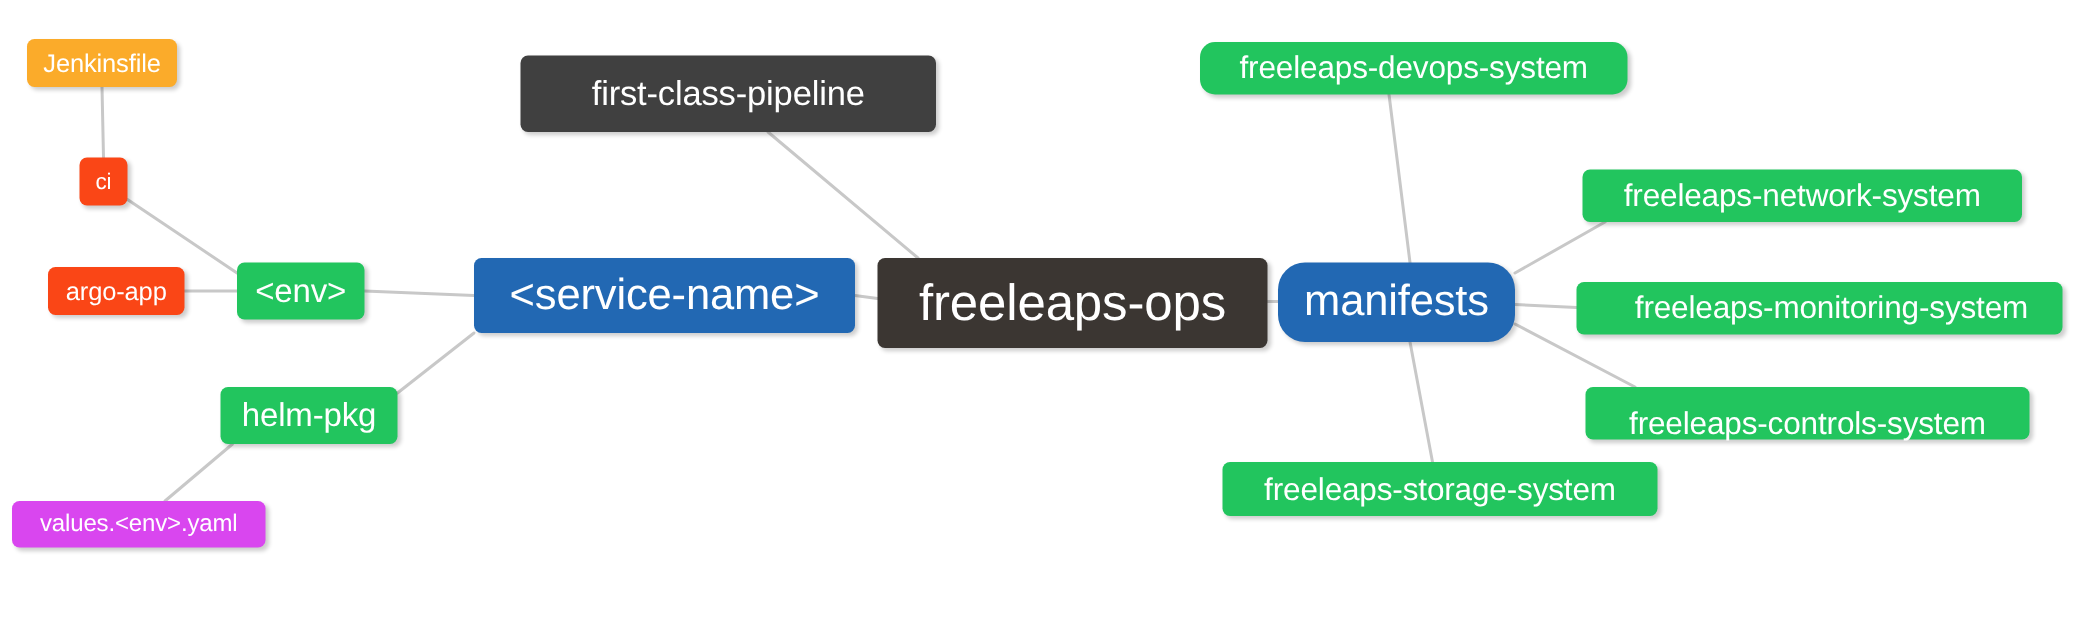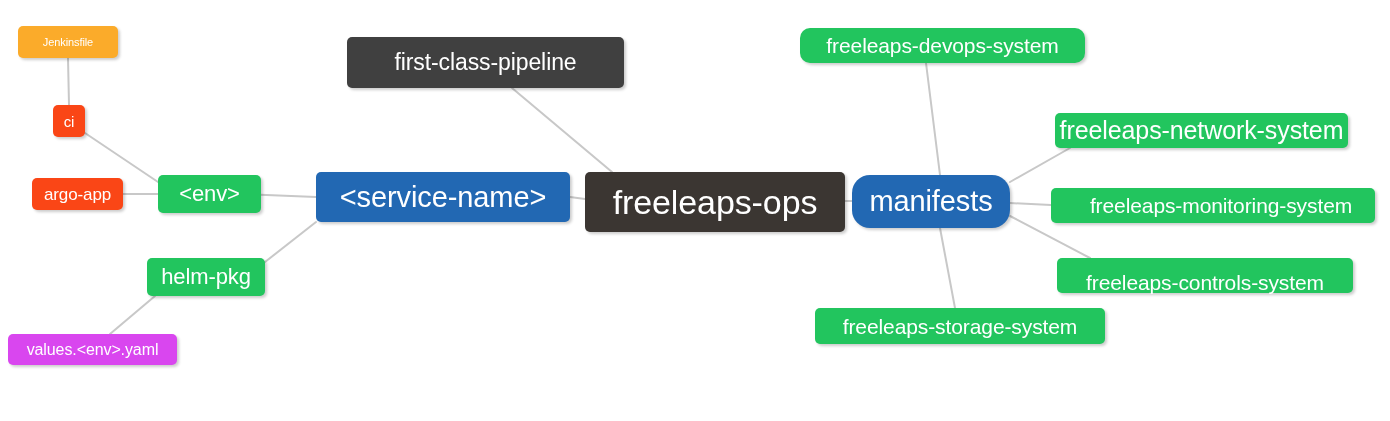--- a/index.html
+++ b/index.html
@@ -66,30 +66,30 @@
       <polyline points="512,88 612,172" class="edge" stroke="#c8c8c8"></polyline>
       <polyline points="570,197 585,199" class="edge" stroke="#c8c8c8"></polyline>
       <polyline points="845,201 852,201" class="edge" stroke="#c8c8c8"></polyline>
       <polyline points="940,175 926,63" class="edge" stroke="#c8c8c8"></polyline>
       <polyline points="1010,182 1070,148" class="edge" stroke="#c8c8c8"></polyline>
       <polyline points="1010,203 1051,205" class="edge" stroke="#c8c8c8"></polyline>
       <polyline points="1010,216 1090,258" class="edge" stroke="#c8c8c8"></polyline>
       <polyline points="940,228 955,308" class="edge" stroke="#c8c8c8"></polyline>
     </svg>
   <div id="node-layer">
-      <div class="node" style="left: 18px; top: 26px; width: 100px; height: 32px; background: rgb(251, 171, 42); font-size: 11px;">
+      <div class="node" style="left: 18px; top: 26px; width: 100px; height: 32px; background: rgb(251, 171, 42); font-size: 17px;">
         <span class="node-label">Jenkinsfile</span>
       </div>
       <div class="node" style="left: 53px; top: 105px; width: 32px; height: 32px; background: rgb(250, 70, 22); font-size: 15px;">
         <span class="node-label">ci</span>
       </div>
       <div class="node" style="left: 32px; top: 178px; width: 91px; height: 32px; background: rgb(250, 70, 22); font-size: 17px;">
         <span class="node-label">argo-app</span>
       </div>
-      <div class="node" style="left: 158px; top: 175px; width: 103px; height: 38px; background: rgb(34, 197, 94); font-size: 22px;">
+      <div class="node" style="left: 158px; top: 175px; width: 85px; height: 38px; background: rgb(34, 197, 94); font-size: 22px;">
         <span class="node-label">&lt;env&gt;</span>
       </div>
       <div class="node" style="left: 147px; top: 258px; width: 118px; height: 38px; background: rgb(34, 197, 94); font-size: 22px;">
         <span class="node-label">helm-pkg</span>
       </div>
       <div class="node" style="left: 8px; top: 334px; width: 169px; height: 31px; background: #d946ef; font-size: 16px;">
         <span class="node-label">values.&lt;env&gt;.yaml</span>
       </div>
       <div class="node" style="left: 315px; top: 37px; width: 277px; height: 51px; background: #404040; font-size: 23px; margin-left: 32px;">
         <span class="node-label">first-class-pipeline</span>
@@ -99,21 +99,21 @@
       </div>
       <div class="node" style="left: 585px; top: 172px; width: 260px; height: 60px; background: rgb(59, 54, 50); font-size: 34px;">
         <span class="node-label">freeleaps-ops</span>
       </div>
       <div class="node" style="left: 852px; top: 175px; width: 158px; height: 53px; background: rgb(34, 104, 179); font-size: 29px; border-radius: 18px;">
         <span class="node-label">manifests</span>
       </div>
       <div class="node" style="left: 800px; top: 28px; width: 285px; height: 35px; background: rgb(34, 197, 94); font-size: 21px; border-radius: 10px;">
         <span class="node-label">freeleaps-devops-system</span>
       </div>
-      <div class="node" style="left: 1055px; top: 113px; width: 293px; height: 35px; background: rgb(34, 197, 94); font-size: 25px;">
+      <div class="node" style="left: 1055px; top: 113px; width: 293px; height: 35px; background: rgb(34, 197, 94); font-size: 21px;">
         <span class="node-label">freeleaps-network-system</span>
       </div>
       <div class="node" style="left: 1051px; top: 188px; width: 324px; height: 35px; background: rgb(34, 197, 94); font-size: 21px; padding-left: 16px;">
         <span class="node-label">freeleaps-monitoring-system</span>
       </div>
       <div class="node" style="left: 1057px; top: 258px; width: 296px; height: 35px; background: rgb(34, 197, 94); font-size: 21px; align-items: flex-end;">
         <span class="node-label">freeleaps-controls-system</span>
       </div>
       <div class="node" style="left: 815px; top: 308px; width: 290px; height: 36px; background: rgb(34, 197, 94); font-size: 21px;">
         <span class="node-label">freeleaps-storage-system</span>

